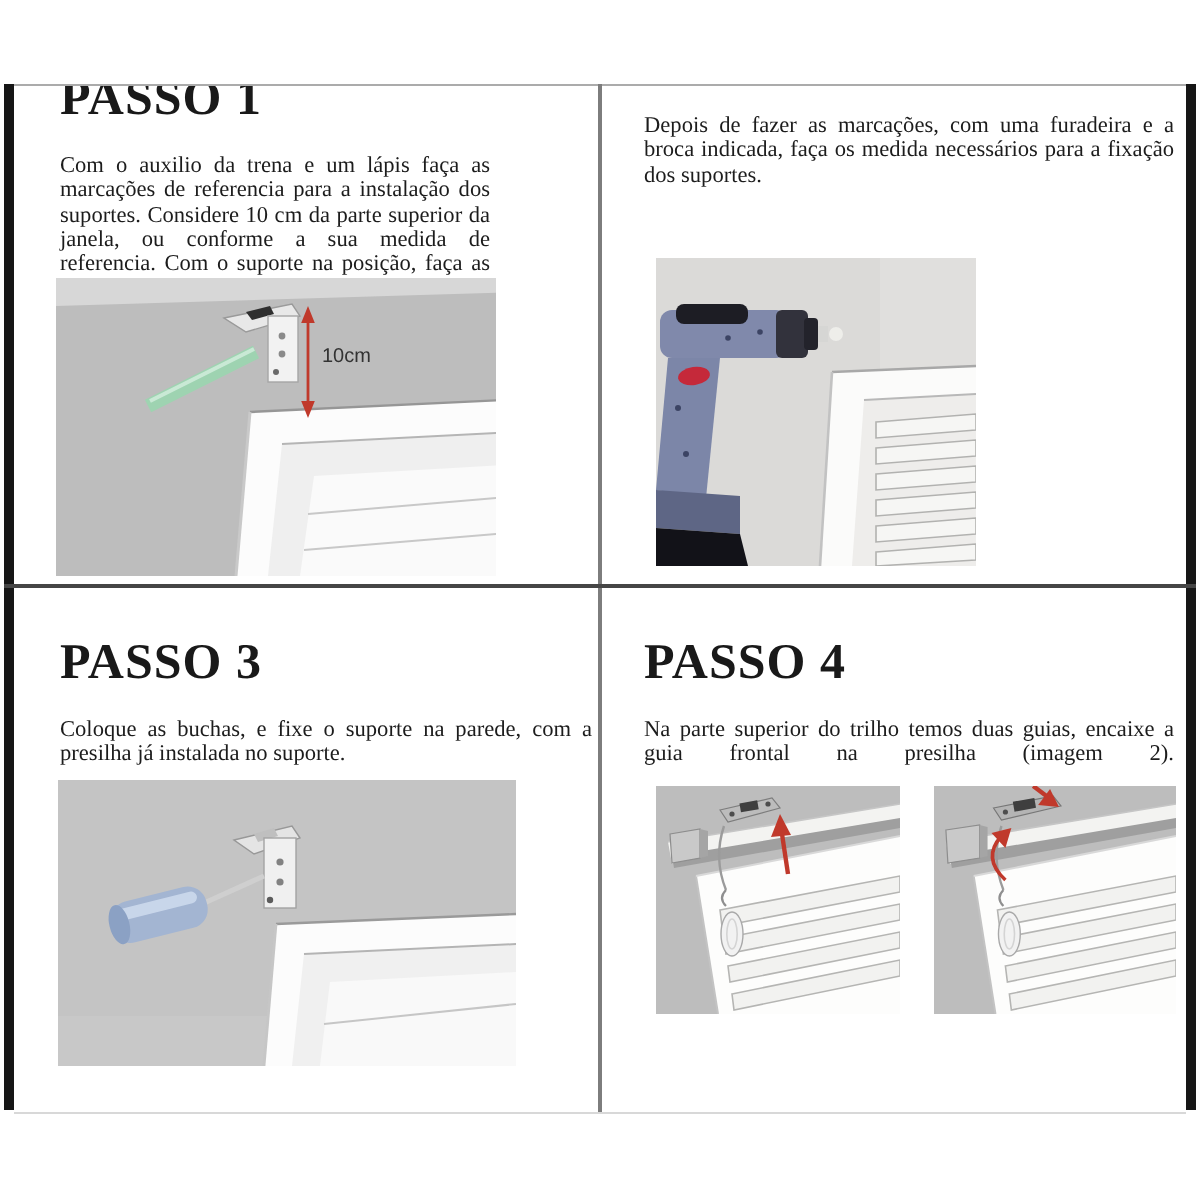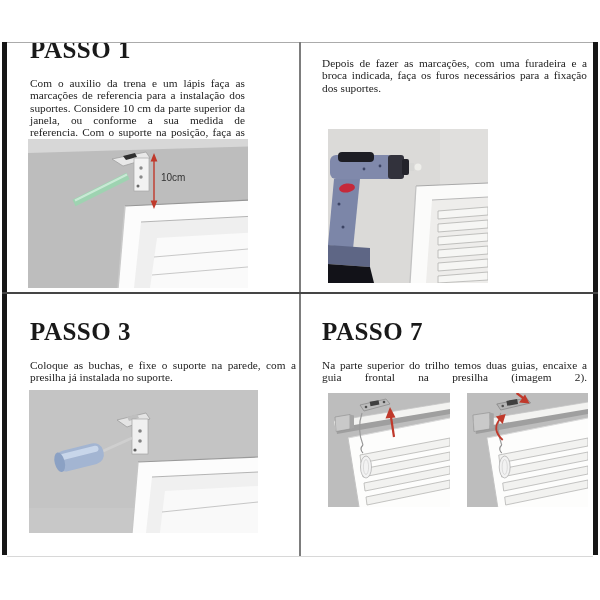--- a/index.html
+++ b/index.html
@@ -76,21 +76,21 @@
           <line x1="126" y1="21" x2="126" y2="63" style="stroke:var(--arrow-red,#c0392b)" stroke-width="1.4"></line>
           <polygon points="126,14 122.6,22.5 129.4,22.5" style="fill:var(--arrow-red,#c0392b)"></polygon>
           <polygon points="126,70 122.6,61.5 129.4,61.5" style="fill:var(--arrow-red,#c0392b)"></polygon>
         </g>
         <text x="133" y="42" font-size="10" fill="#333333" font-family="Liberation Sans, sans-serif">10cm</text>
       </svg>
     </figure>
   </section>
 
   <section class="quad q2">
-    <p class="body">Depois de fazer as marcações, com uma furadeira e a broca indicada, faça os furos necessários para a fixação dos suportes.</p>
+    <p class="body">Depois de fazer as marcações, com uma furadeira e a broca indicada, faça os medida necessários para a fixação dos suportes.</p>
     <figure class="illus illus2">
       <svg viewBox="0 0 160 154" preserveAspectRatio="none">
         <rect width="160" height="154" fill="#e0dfdd"></rect>
         <rect width="112" height="154" fill="#dbdad8"></rect>
         <g>
           <polygon points="88,57 160,54 160,154 82,154" fill="#fbfbfa"></polygon>
           <polyline points="88,57 160,54" stroke="#a8a8a8" stroke-width="1.2" fill="none"></polyline>
           <polyline points="88,57 82,154" stroke="#c2c2c2" stroke-width="1.3" fill="none"></polyline>
           <polygon points="104,71 160,68 160,154 98,154" fill="#eeedeb"></polygon>
           <polyline points="104,71 160,68" stroke="#b8b8b8" stroke-width="1" fill="none"></polyline>
@@ -154,21 +154,21 @@
             <rect x="26" y="57" width="49" height="21" rx="9.5" style="fill:var(--screwdriver-blue,#a3b5d2)"></rect>
             <rect x="30" y="60" width="41" height="6" rx="3" fill="#cfdcee" opacity="0.85"></rect>
             <ellipse cx="30" cy="67.5" rx="5" ry="10" fill="#8ba1c4"></ellipse>
           </g>
         </g>
       </svg>
     </figure>
   </section>
 
   <section class="quad q4">
-    <h2 class="title">PASSO 7</h2>
+    <h2 class="title">PASSO 4</h2>
     <p class="body justify-last">Na parte superior do trilho temos duas guias, encaixe a guia frontal na presilha (imagem 2).</p>
 
     <figure class="illus illus4a">
       <svg viewBox="0 0 122 114" preserveAspectRatio="none">
         <rect width="122" height="114" fill="#bdbdbd"></rect>
         <polygon points="122,40 122,114 50,114" fill="#cdcdcd" opacity="0.55"></polygon>
         <g>
           <polygon points="6,28 122,9 122,19 8,39" fill="#f3f3f1"></polygon>
           <polyline points="6,28 122,9" stroke="#c6c6c6" stroke-width="0.8" fill="none"></polyline>
           <polygon points="8,35 122,16 122,21 9,41" fill="#9f9f9f"></polygon>

